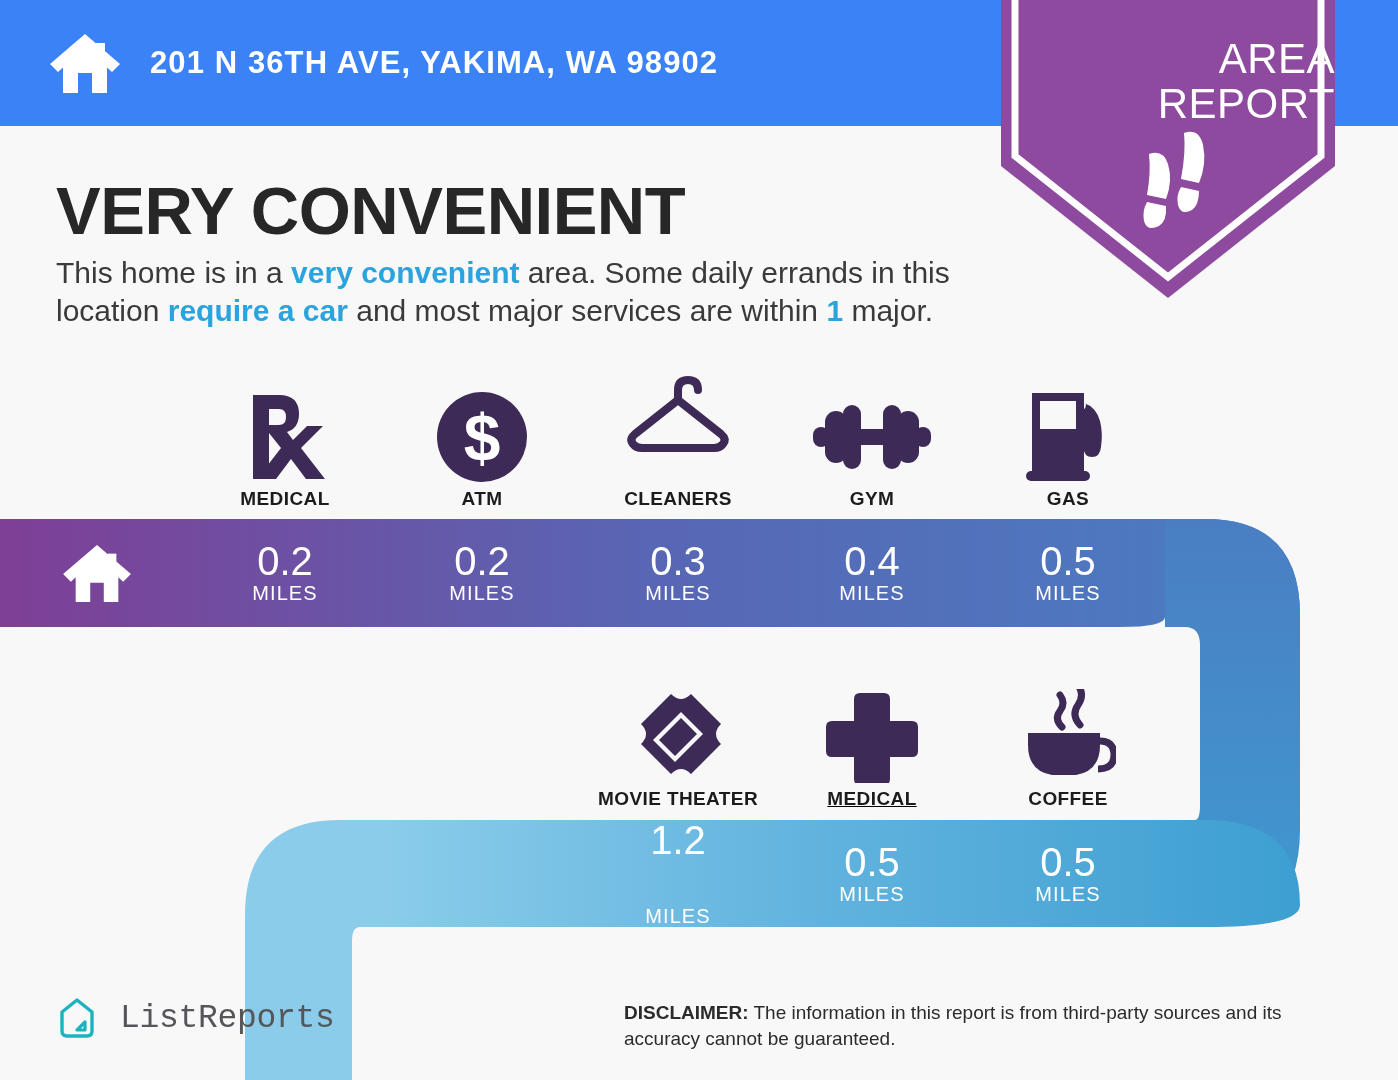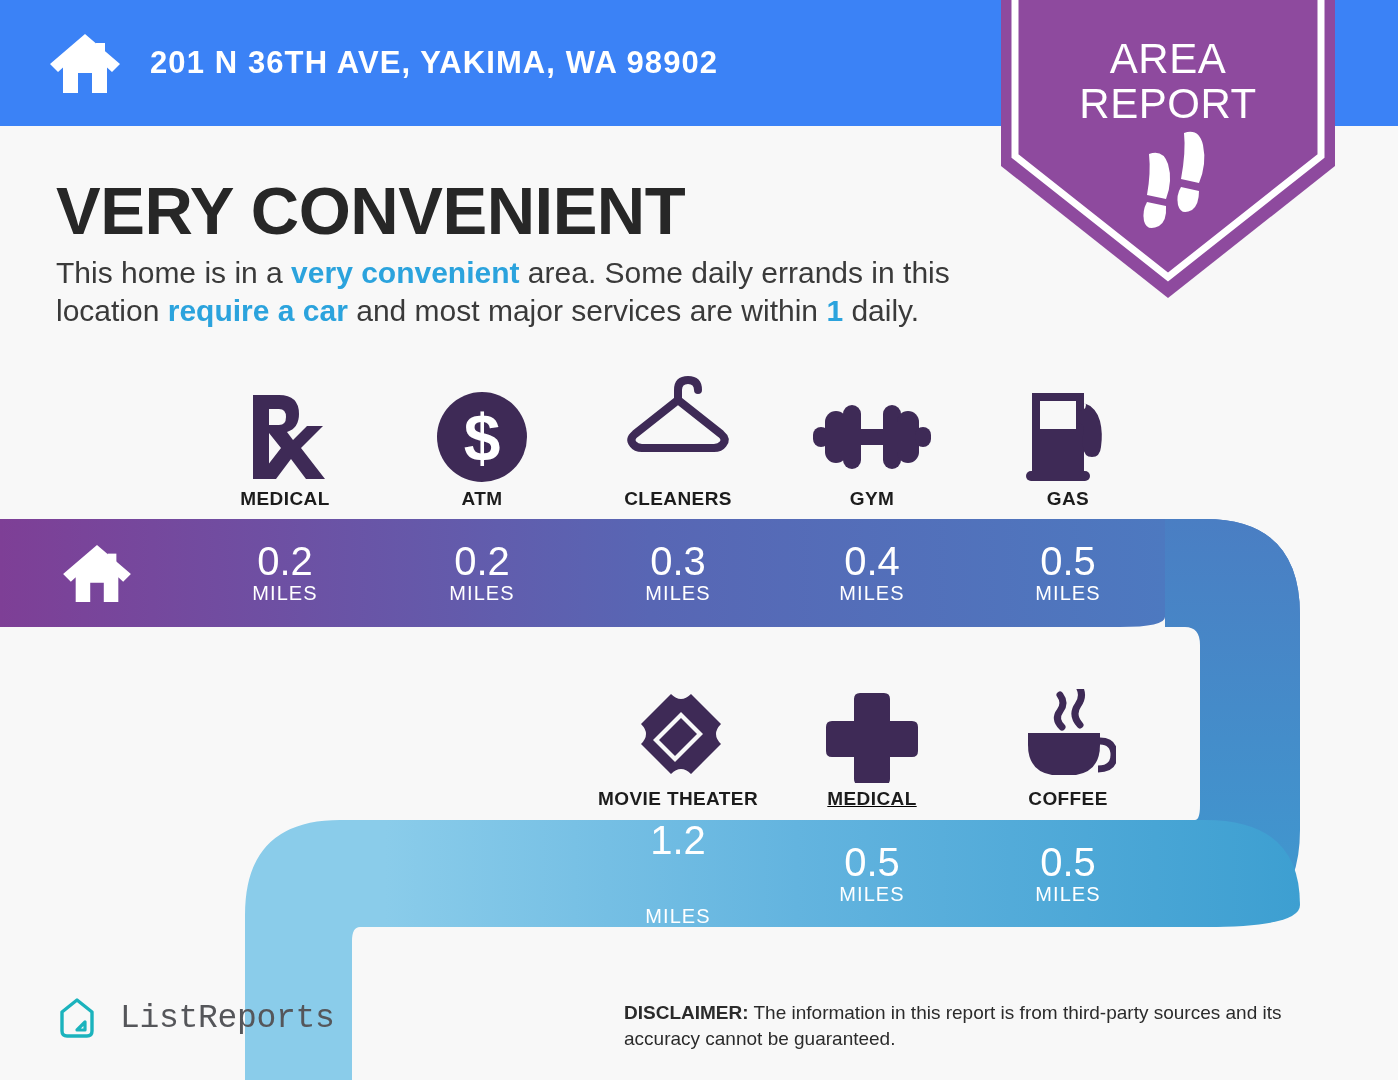--- a/index.html
+++ b/index.html
@@ -26,21 +26,21 @@
     letter-spacing:1.1px;
   }
 
   
   #area-badge{
     position:absolute; left:1001px; top:-4px; width:334px; height:302px;
   }
   #area-badge svg{ display:block; width:334px; height:302px; }
   #badge-text{
     position:absolute; left:0; top:40px; width:334px;
-    text-align:center; color:#fff; font-size:42px; line-height:45px;
+    text-align:right; color:#fff; font-size:42px; line-height:45px;
     font-weight:normal; letter-spacing:0.5px;
   }
 
   
   #headline{
     position:absolute; left:56px; top:172px;
     font-size:67px; font-weight:bold; color:#272727;
     letter-spacing:-0.5px;
   }
   #subtext{
@@ -123,21 +123,21 @@
       <path d="M180 191 l18 4 q0 14 -7 19 q-11 6 -14 -5 q-2 -10 3 -18 z"></path>
     </g>
   </svg>
   <div id="badge-text">
     <div>AREA</div>
     <div>REPORT</div>
   </div>
 </div>
 
 <div id="headline">VERY CONVENIENT</div>
-<div id="subtext"><span>This home is in a </span><span class="hl">very convenient</span><span> area. Some daily errands in this location </span><span class="hl">require a car</span><span> and most major services are within </span><span class="hl">1</span><span> daily.</span></div>
+<div id="subtext"><span>This home is in a </span><span class="hl">very convenient</span><span> area. Some daily errands in this location </span><span class="hl">require a car</span><span> and most major services are within </span><span class="hl">1</span><span> major.</span></div>
 
 <svg id="ribbon-svg" viewBox="0 0 1398 575">
   <defs>
     <linearGradient id="gradTop" x1="0" y1="0" x2="1" y2="0">
       <stop offset="0" stop-color="#7e3f96"></stop>
       <stop offset="0.50" stop-color="#5866b4"></stop>
       <stop offset="1" stop-color="#4a7ec3"></stop>
     </linearGradient>
     <linearGradient id="gradTurn" x1="0" y1="0" x2="0" y2="1">
       <stop offset="0" stop-color="#4a7ec3"></stop>

